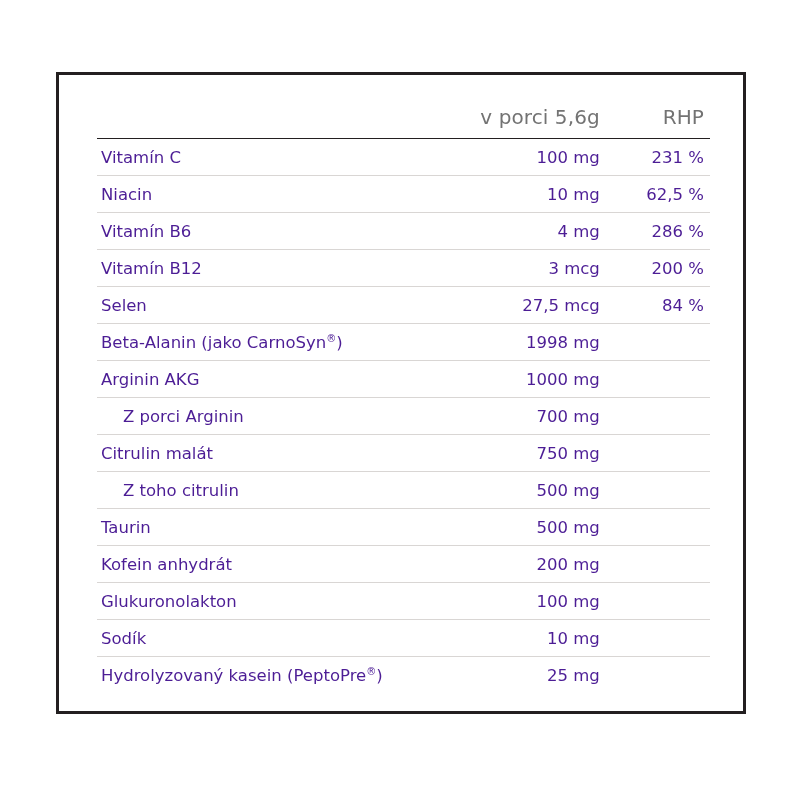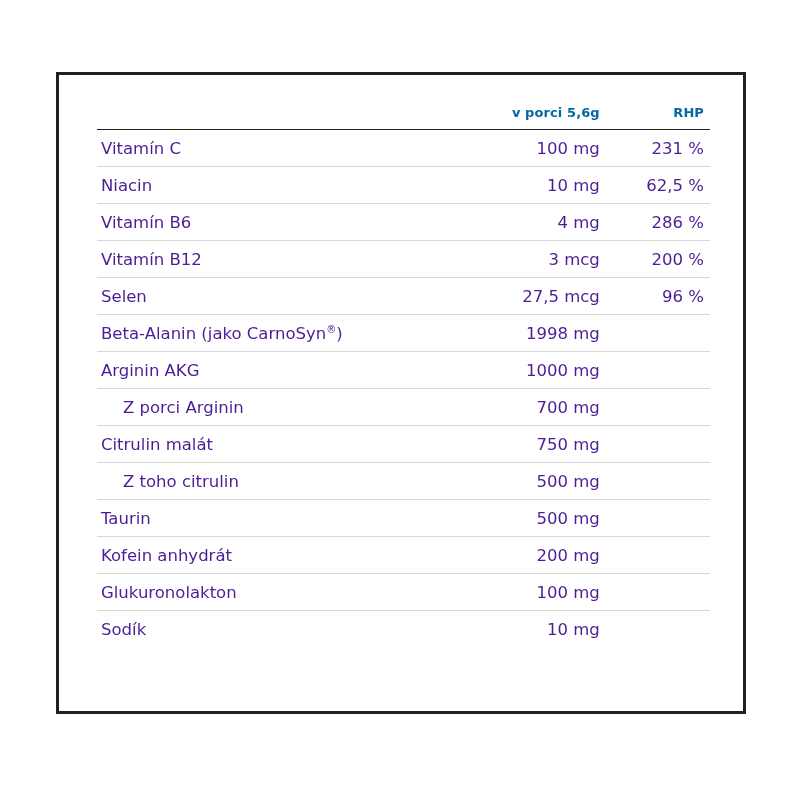--- a/index.html
+++ b/index.html
@@ -39,26 +39,26 @@
   table.nutri {
     width: 100%;
     border-collapse: collapse;
     table-layout: fixed;
   }
   table.nutri col.c-name { width: 58%; }
   table.nutri col.c-amount { width: 25%; }
   table.nutri col.c-rhp { width: 17%; }
 
   table.nutri thead th {
-    font-size: 13px;
-    font-weight: bold;
+    font-size: 20px;
+    font-weight: normal;
     text-align: right;
     padding: 0 6px 9px 0;
     border-bottom: 1.6px solid #231f20;
-    color: #0369a1;
+    color: #737373;
     letter-spacing: 0.1px;
   }
   table.nutri thead th.head-name {
     text-align: left;
     border-bottom: 1.6px solid #231f20;
   }
   table.nutri tbody td {
     font-size: 16.5px;
     font-weight: normal;
     padding: 9px 6px 8px 0;
@@ -126,21 +126,21 @@
               <td class="rhp">286 %</td>
             </tr>
             <tr>
               <td class="name">Vitamín B12</td>
               <td class="amount">3 mcg</td>
               <td class="rhp">200 %</td>
             </tr>
             <tr>
               <td class="name">Selen</td>
               <td class="amount">27,5 mcg</td>
-              <td class="rhp">96 %</td>
+              <td class="rhp">84 %</td>
             </tr>
             <tr>
               <td class="name">Beta-Alanin (jako CarnoSyn<sup class="reg">®</sup>)</td>
               <td class="amount">1998 mg</td>
               <td class="rhp"></td>
             </tr>
             <tr>
               <td class="name">Arginin AKG</td>
               <td class="amount">1000 mg</td>
               <td class="rhp"></td>
@@ -173,17 +173,22 @@
             <tr>
               <td class="name">Glukuronolakton</td>
               <td class="amount">100 mg</td>
               <td class="rhp"></td>
             </tr>
             <tr>
               <td class="name">Sodík</td>
               <td class="amount">10 mg</td>
               <td class="rhp"></td>
             </tr>
+            <tr>
+              <td class="name">Hydrolyzovaný kasein (PeptoPre<sup class="reg">®</sup>)</td>
+              <td class="amount">25 mg</td>
+              <td class="rhp"></td>
+            </tr>
           </tbody>
       </table>
     </div>
   </div>
 </div>
 
 </body></html>

